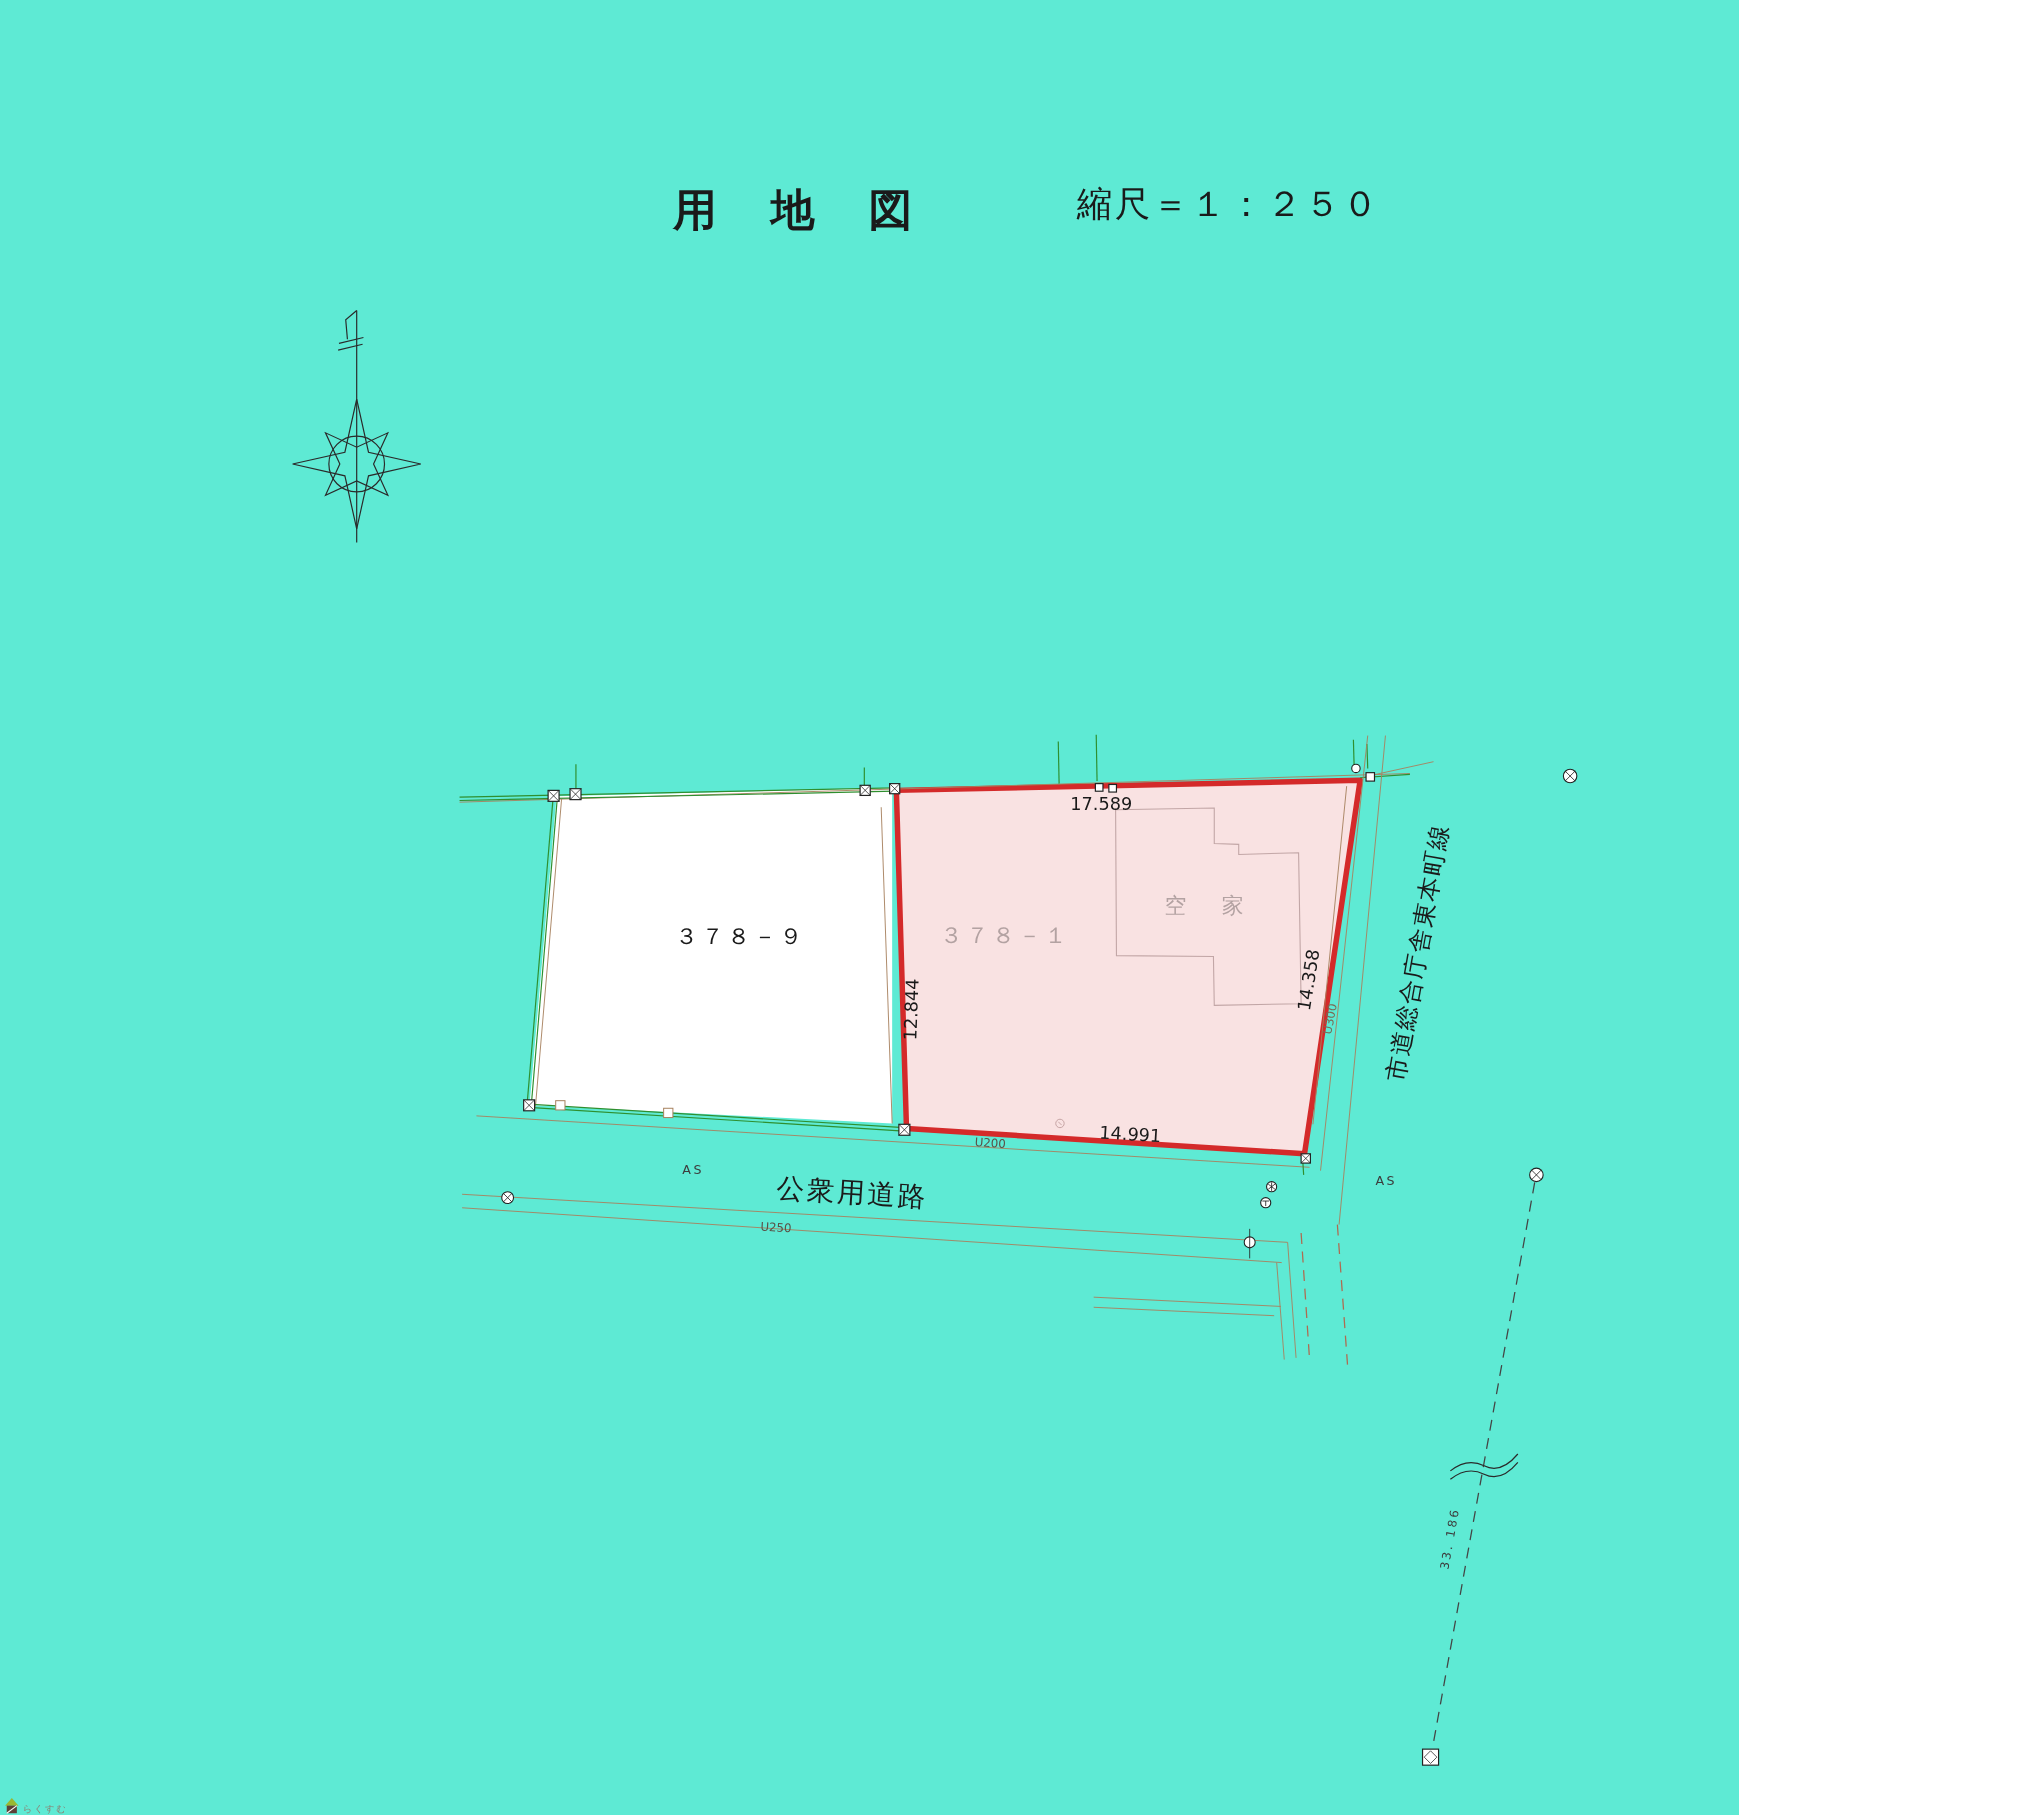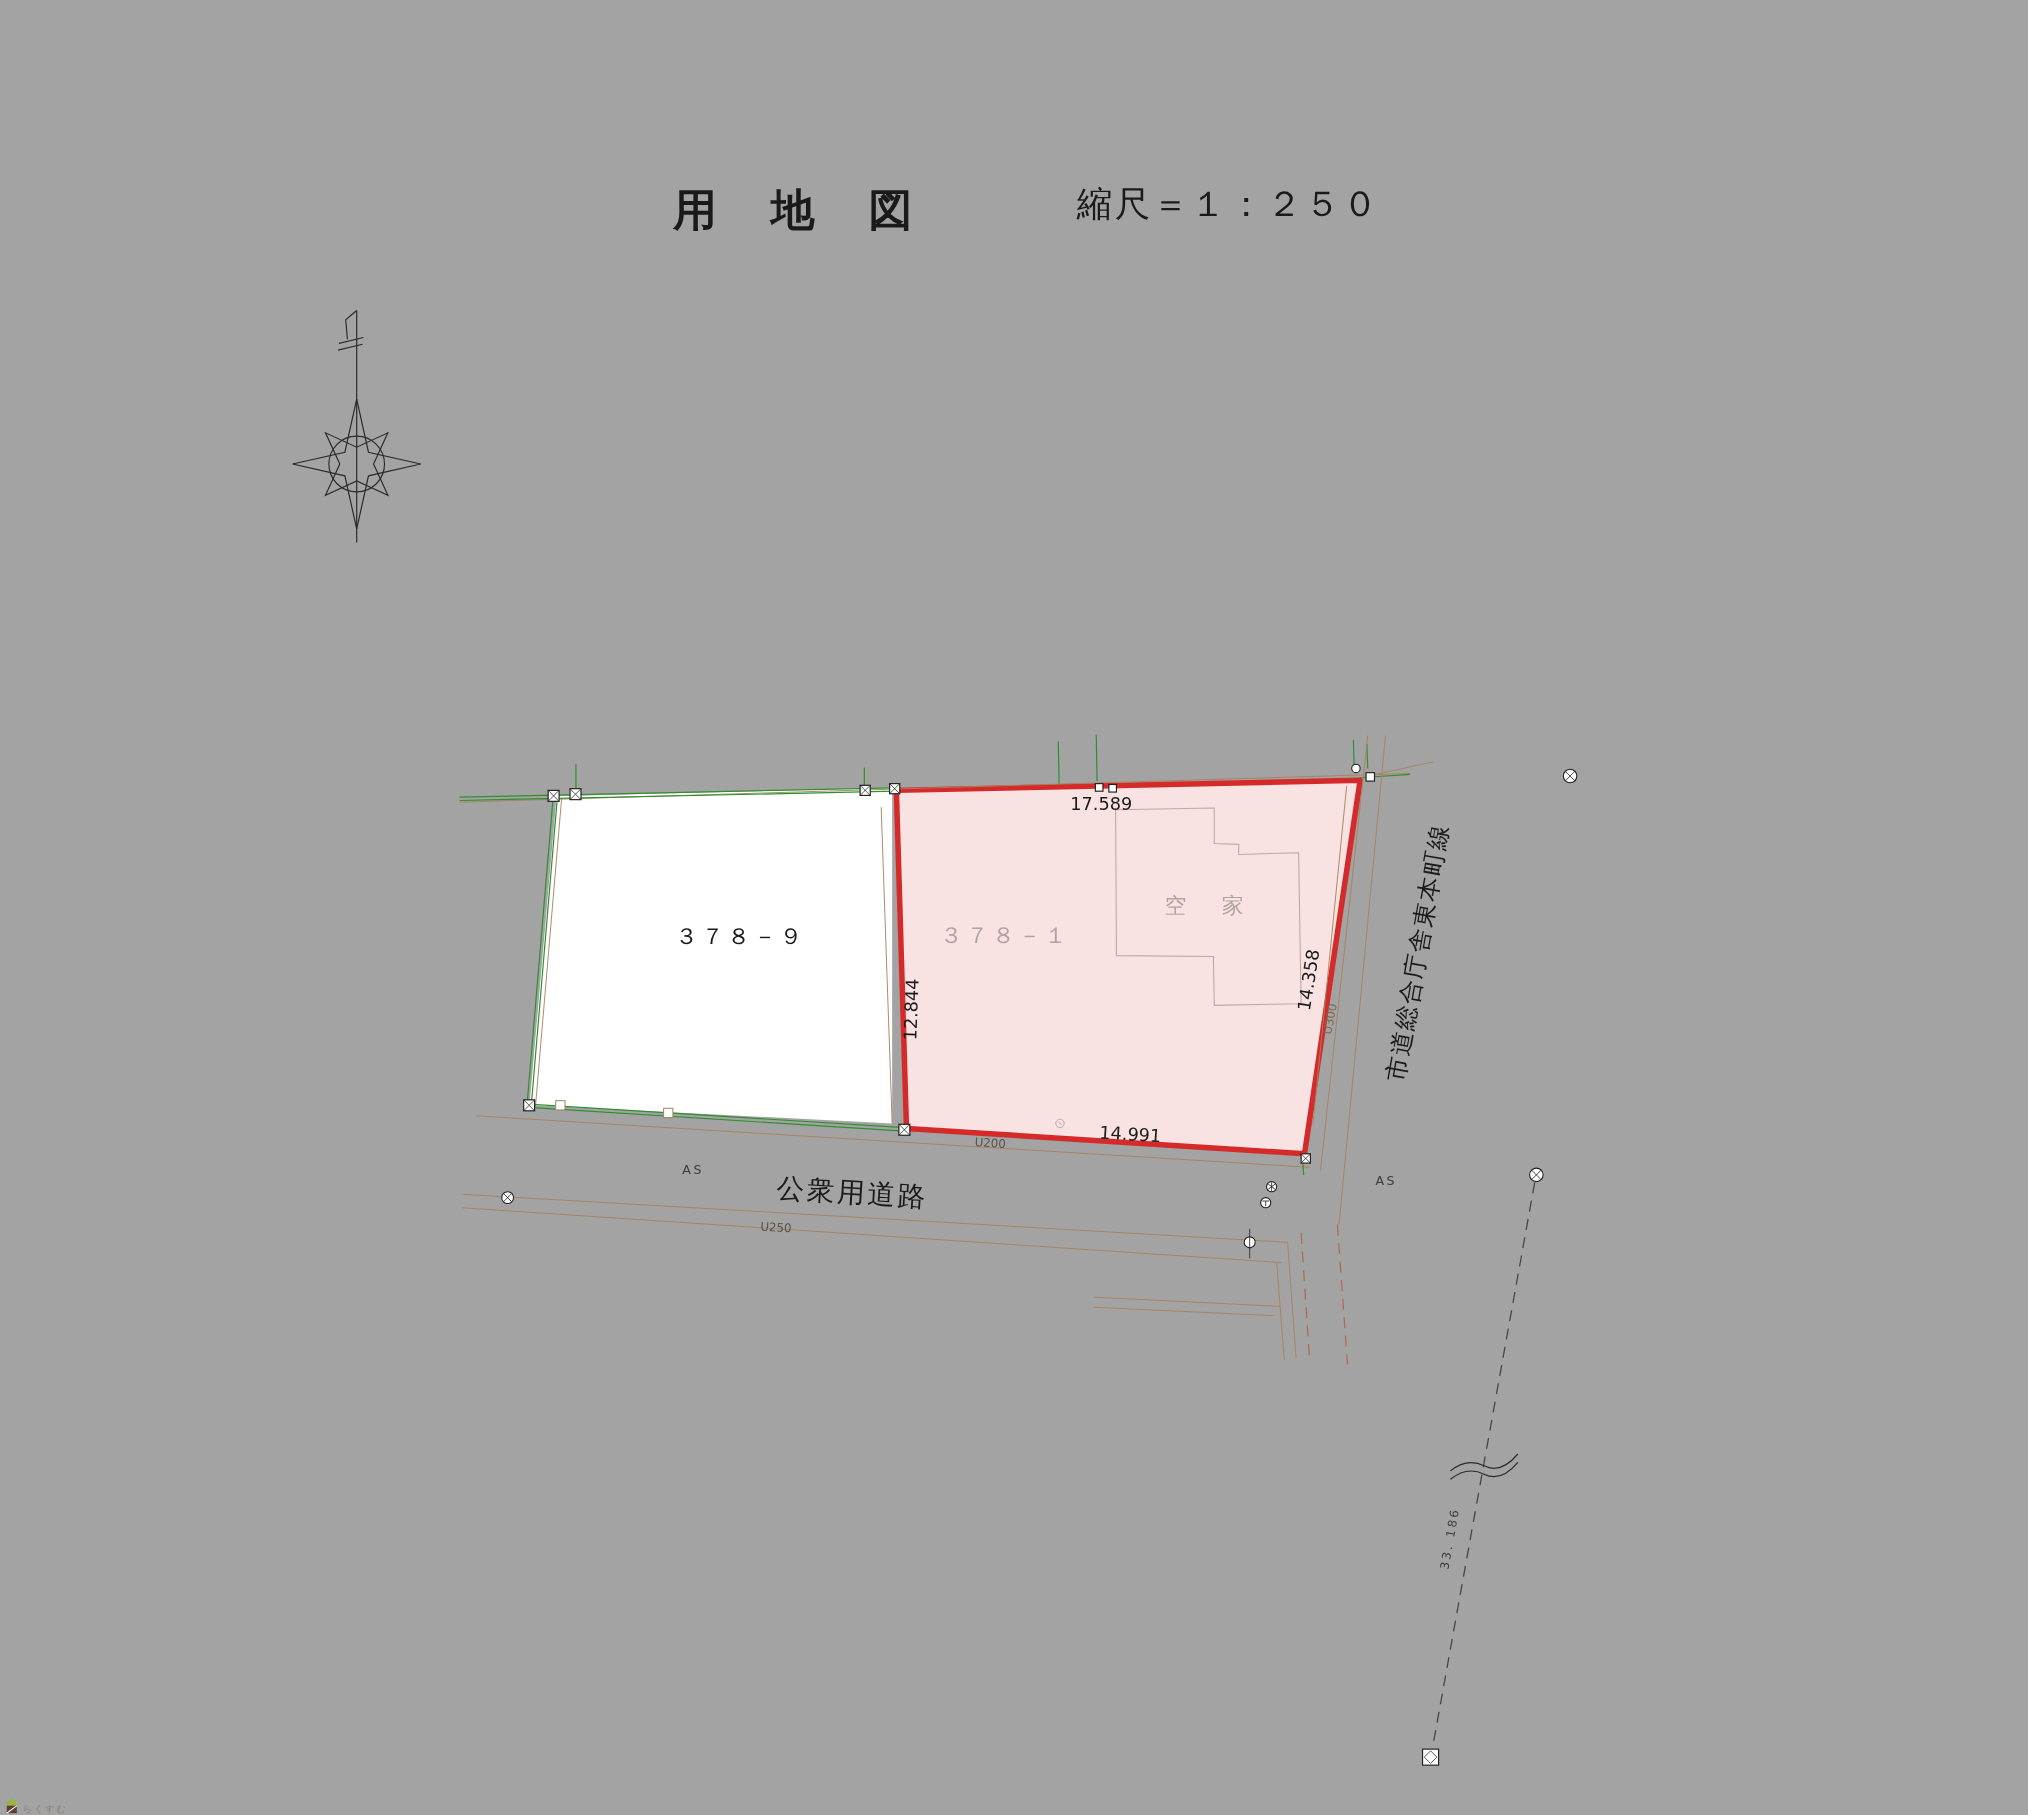--- a/index.html
+++ b/index.html
@@ -1,16 +1,16 @@
 <!DOCTYPE html>
 <html style="font-size:13.5px"><head>
 <meta charset="utf-8">
 <style>
   html,body{margin:0;padding:0;background:#ffffff;}
-  .page{position:relative;width:2028px;height:1816px;background:#a3a3a3;overflow:hidden;
+  .page{position:relative;width:1739px;height:1816px;background:#5eead4;overflow:hidden;
         font-family:"DejaVu Sans",sans-serif;}
   svg{position:absolute;left:0;top:0;}
   text{font-family:"DejaVu Sans",sans-serif;fill:#1a1a1a;}
   .t-title{font-size:52px;font-weight:bold;letter-spacing:6px;}
   .t-scale{font-size:42px;letter-spacing:3px;}
   .t-parcel{font-size:27px;letter-spacing:4px;}
   .t-parcel-gray{font-size:27px;letter-spacing:4px;fill:#b3a2a2;}
   .t-build{font-size:26px;letter-spacing:8px;fill:#b3a2a2;}
   .t-dim{font-size:21px;}
   .t-road-s{font-size:33px;letter-spacing:3px;}

